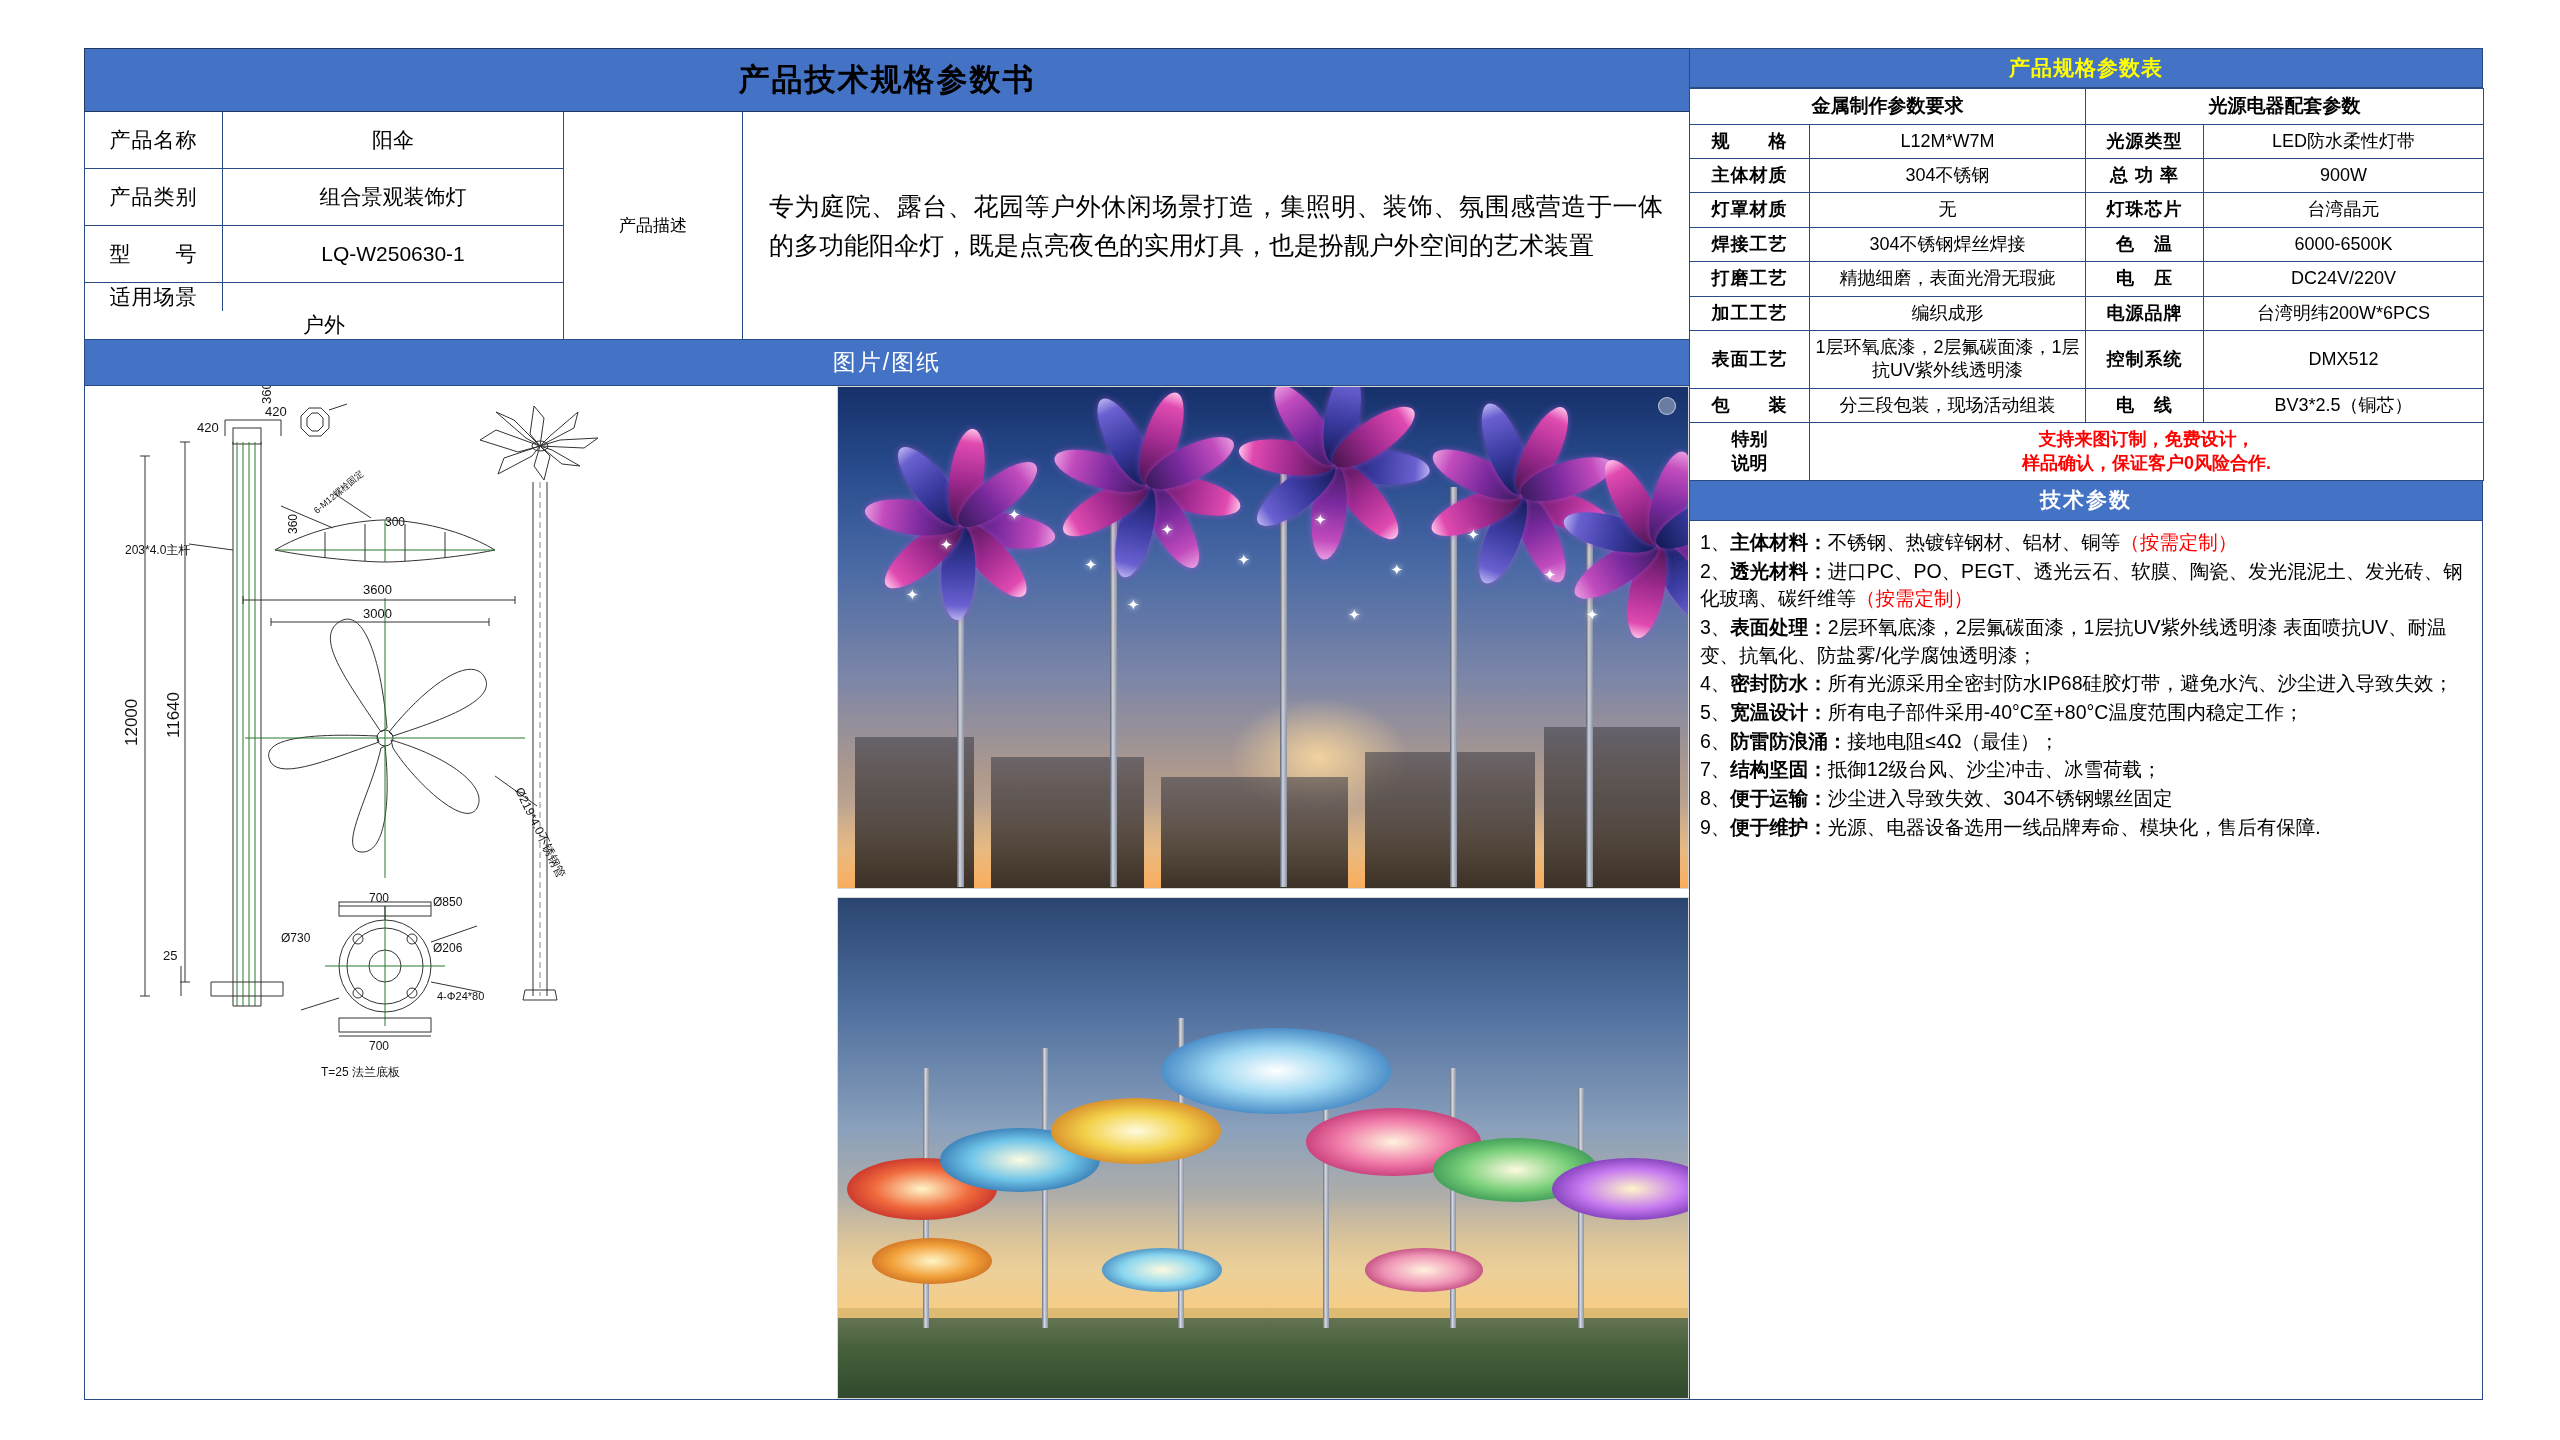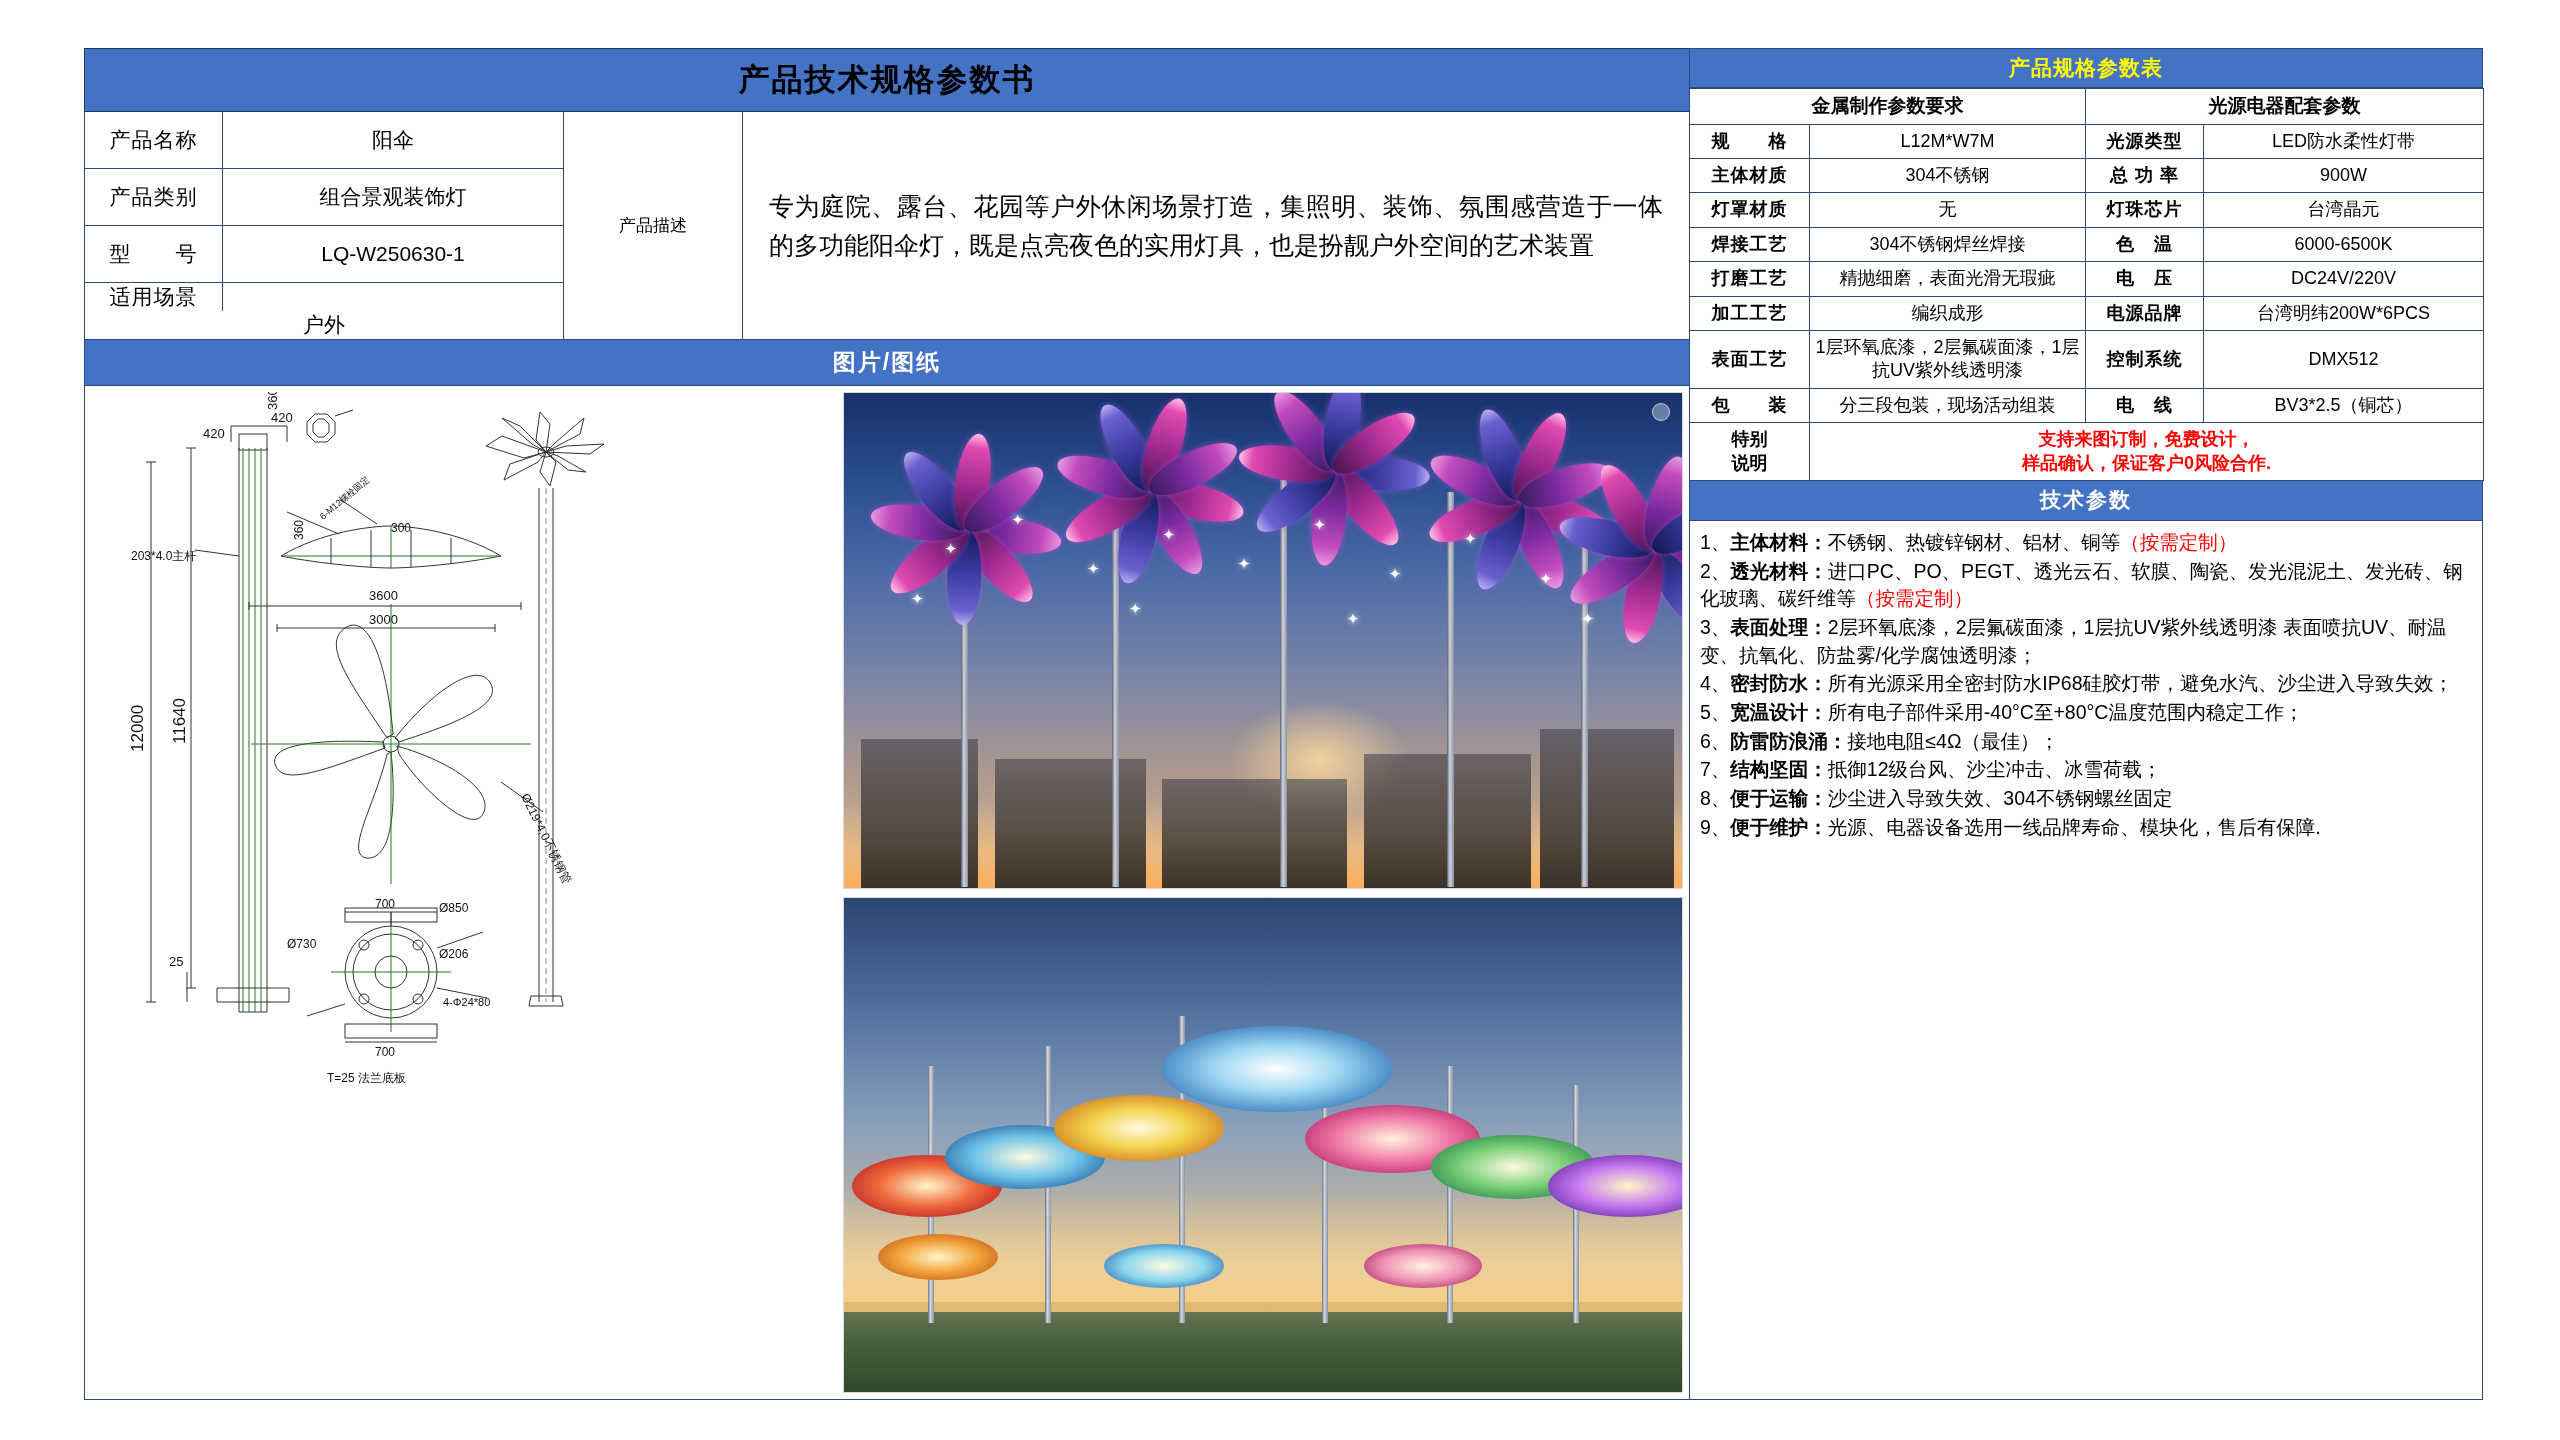--- a/index.html
+++ b/index.html
@@ -106,32 +106,31 @@
     background: #4472c4;
     border-left: 1px solid #2a4a86;
     border-right: 1px solid #2a4a86;
     border-bottom: 1px solid #2a4a86;
     box-sizing: border-box;
     display: flex;
     align-items: center;
     justify-content: center;
     color: #ffffff;
     font-size: 23px;
-    font-weight: bold;
+    font-weight: normal;
     letter-spacing: 2px;
   }
   .img-body {
     flex: 1;
     border-left: 1px solid #2a4a86;
     border-right: 1px solid #2a4a86;
     border-bottom: 1px solid #2a4a86;
     box-sizing: border-box;
     display: flex;
     flex-direction: row;
-    padding: 6px;
     gap: 6px;
     background: #ffffff;
   }
   .drawing-pane {
     width: 740px;
     position: relative;
     background: #ffffff;
   }
   .photo-pane {
     flex: 1;

